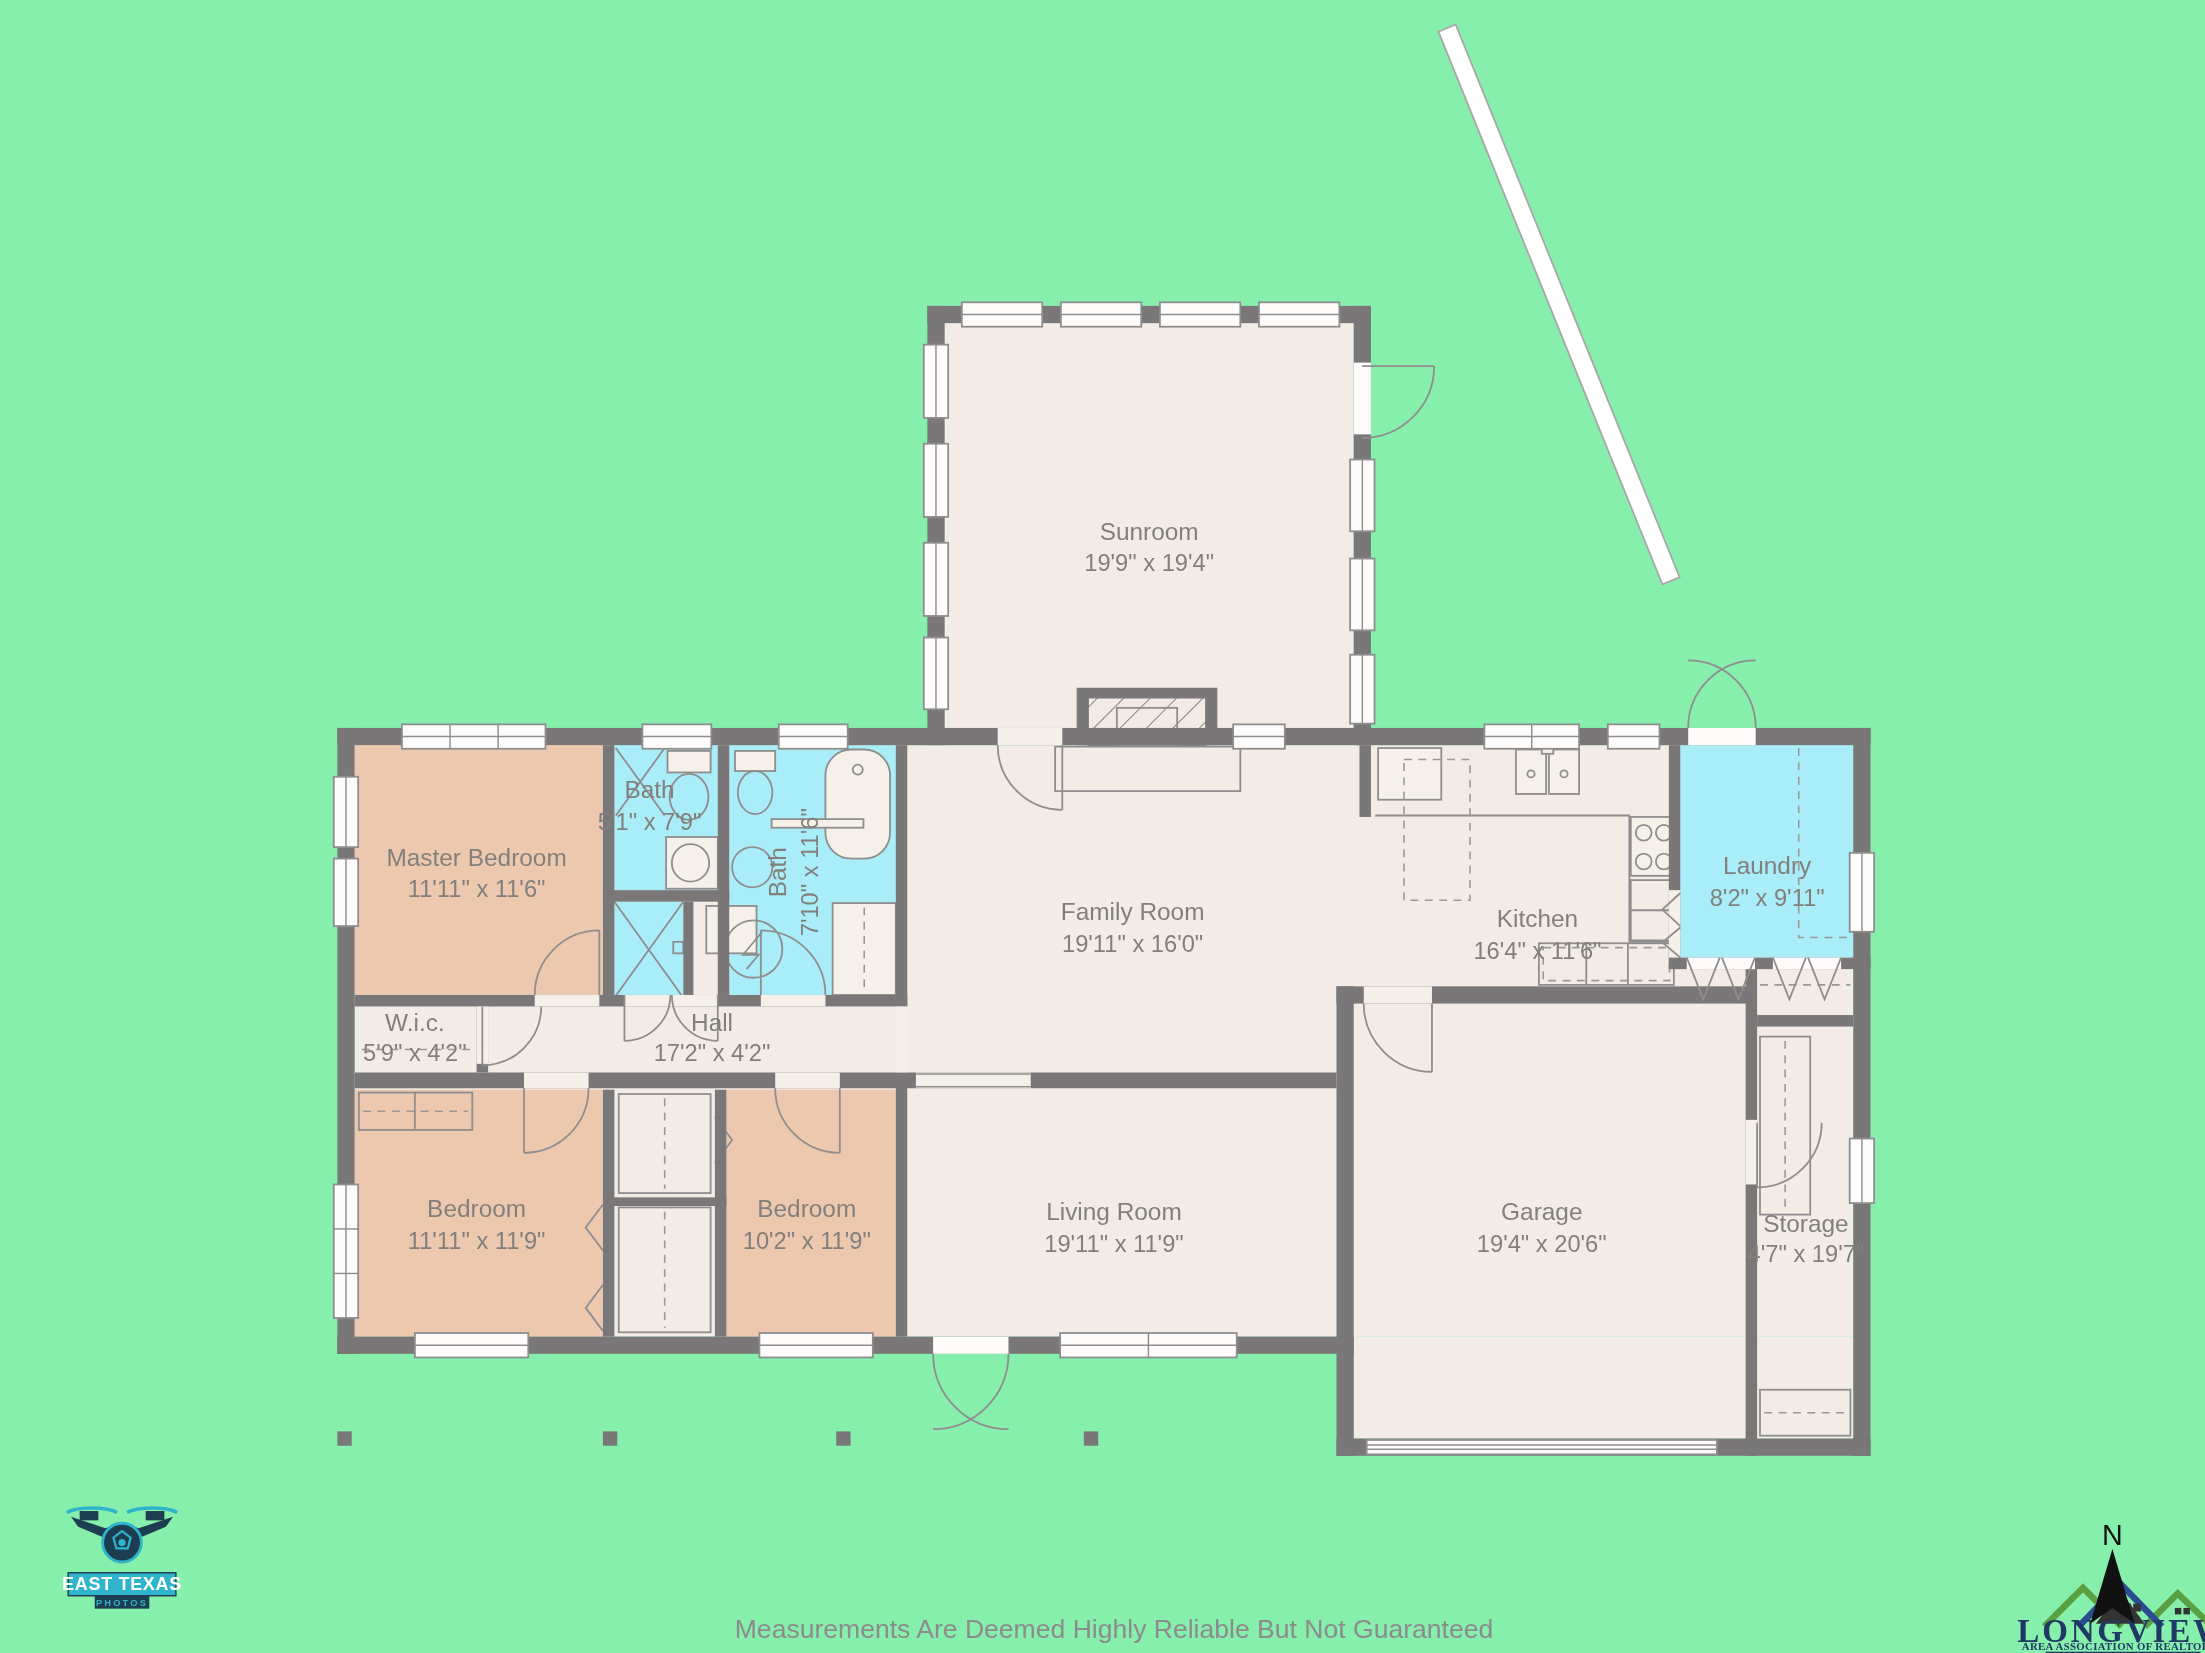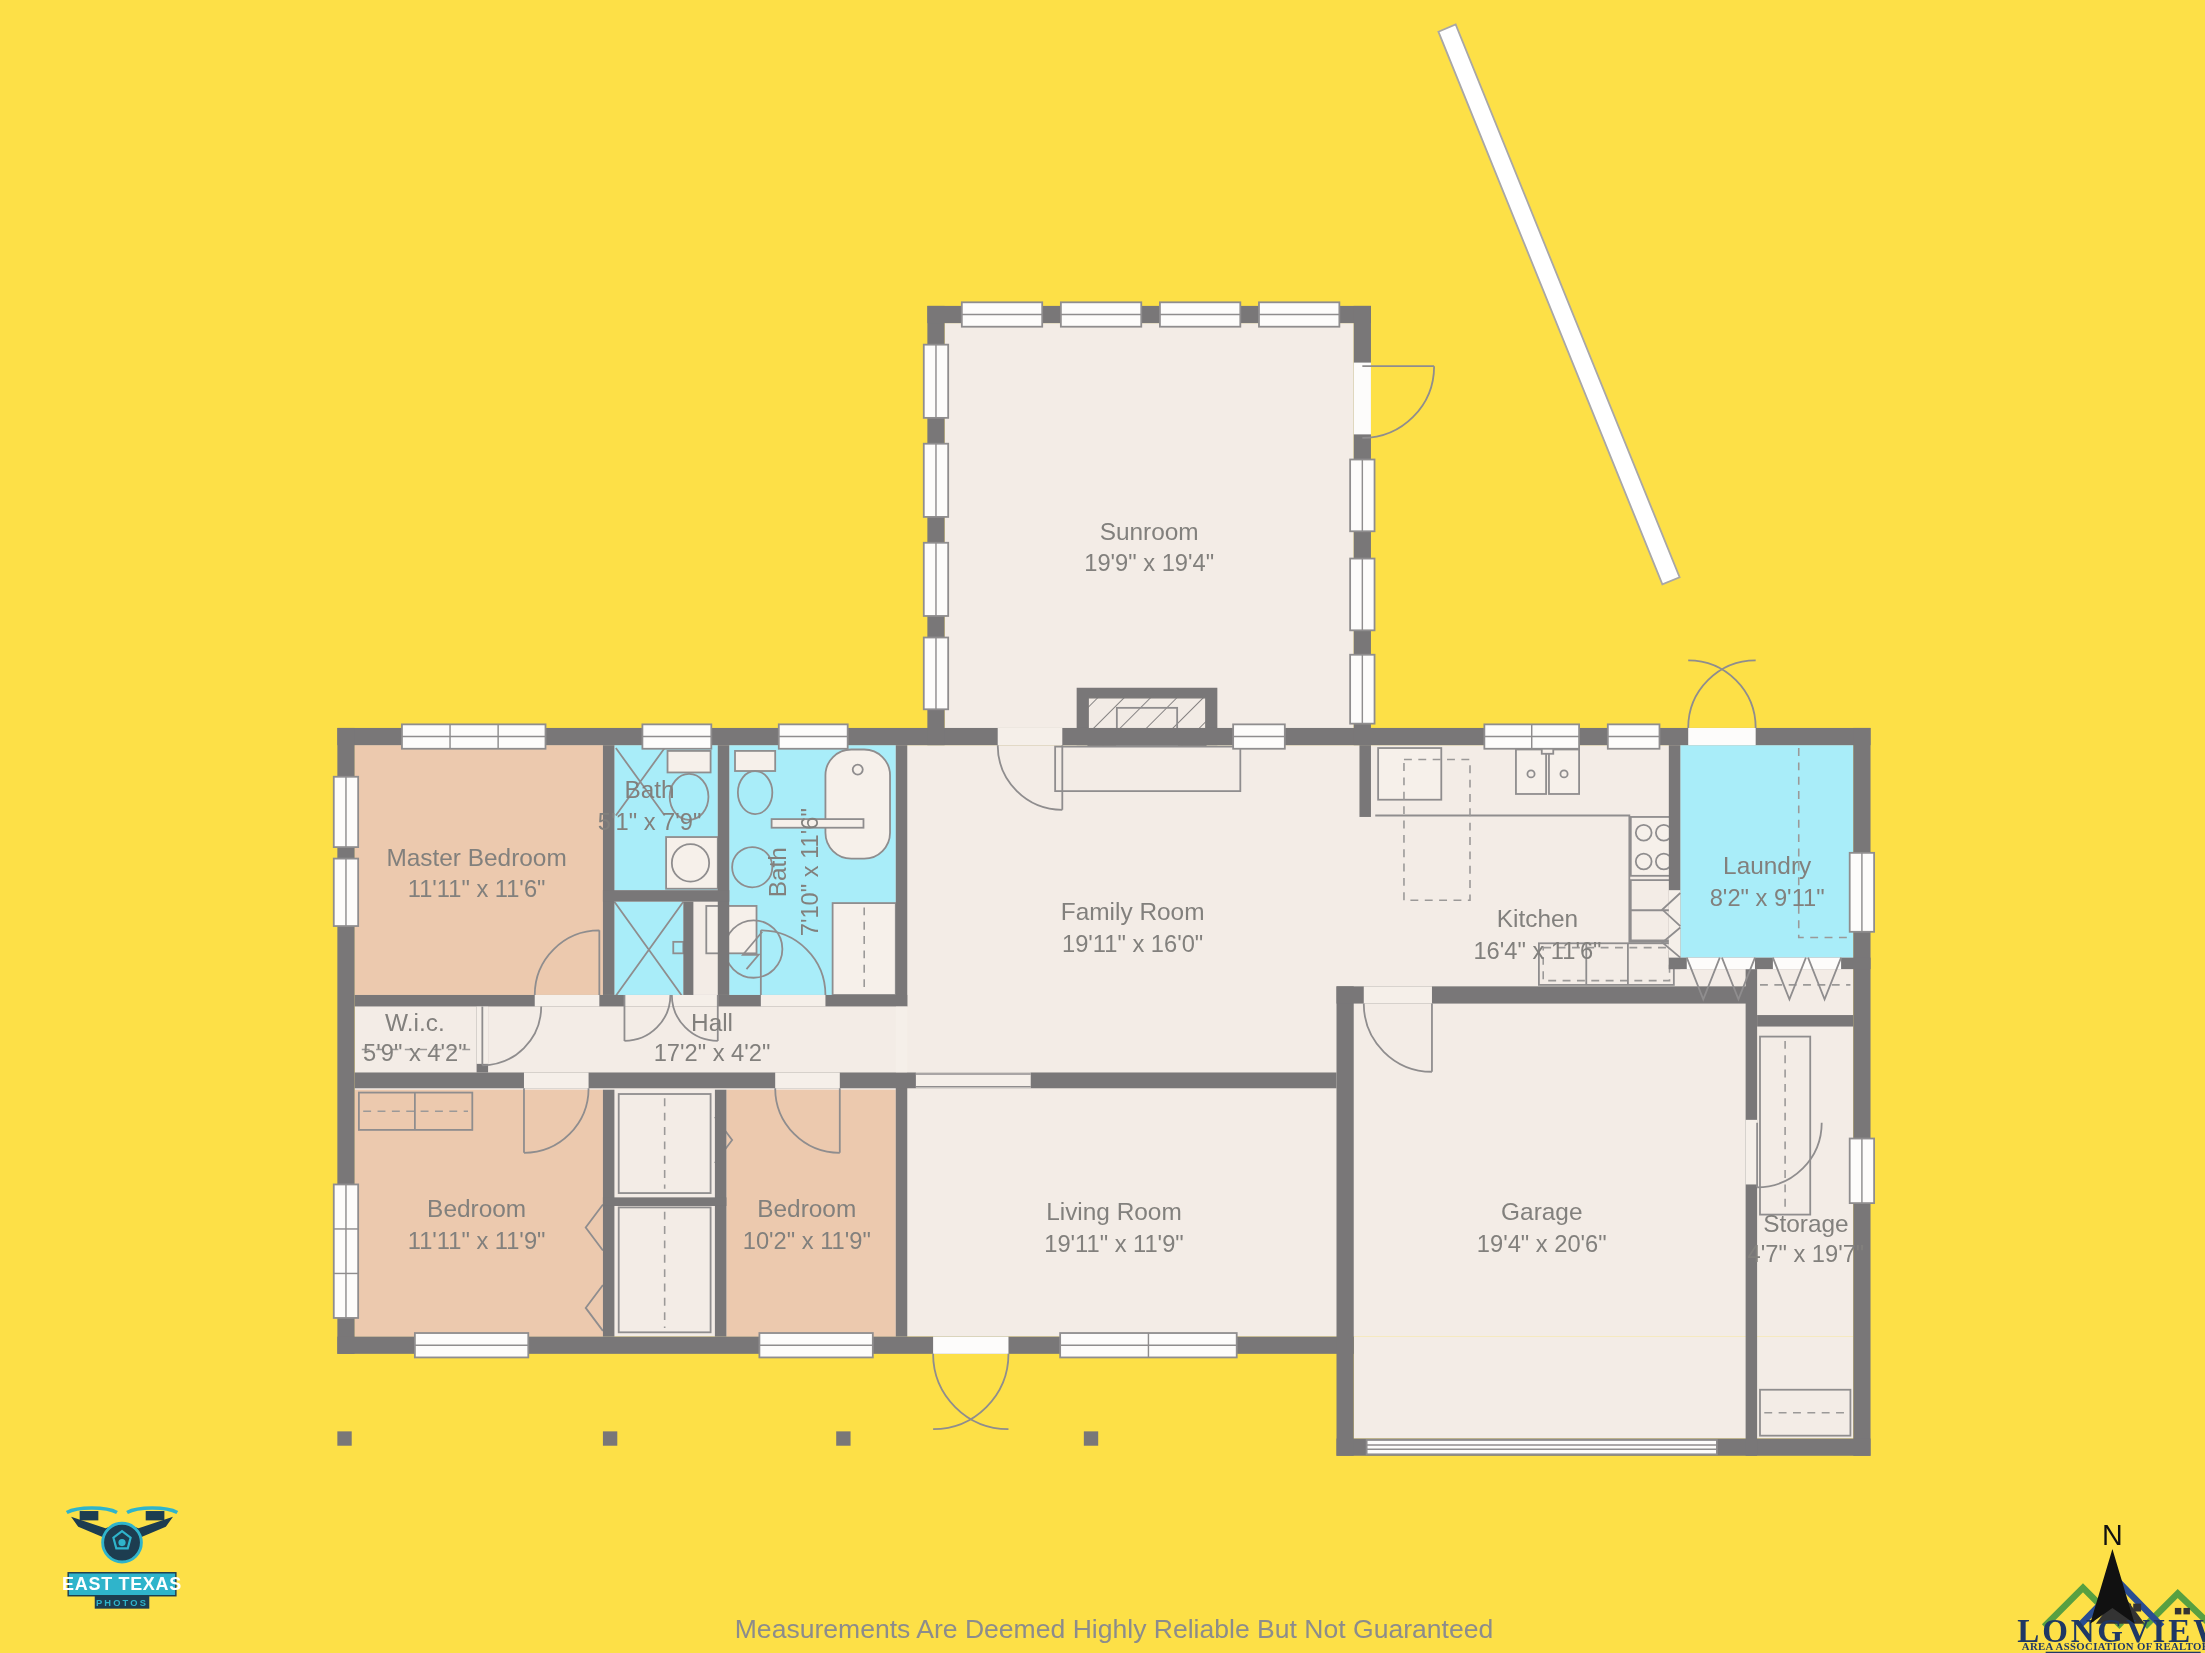--- a/index.html
+++ b/index.html
@@ -1,16 +1,16 @@
 <!DOCTYPE html>
 <html style="font-size:11.5px"><head>
 <meta charset="utf-8">
 <style>
   html,body{margin:0;padding:0;background:#ffffff;}
-  .page{position:relative;width:2205px;height:1654px;background:#fde047;overflow:hidden;
+  .page{position:relative;width:2205px;height:1654px;background:#86efac;overflow:hidden;
         font-family:"Liberation Sans",sans-serif;}
   svg{position:absolute;left:0;top:0;}
   
   .wall{fill:#797778;}
   .beige{fill:#f3ece6;}
   .tan{fill:#ecc9ae;}
   .cyan{fill:#a9edf9;}
   .open{fill:#f5efe9;}
   .openw{fill:#fdfcfb;}
   .win{fill:#fdfcfb;stroke:#8f8d8e;stroke-width:2.5;}

